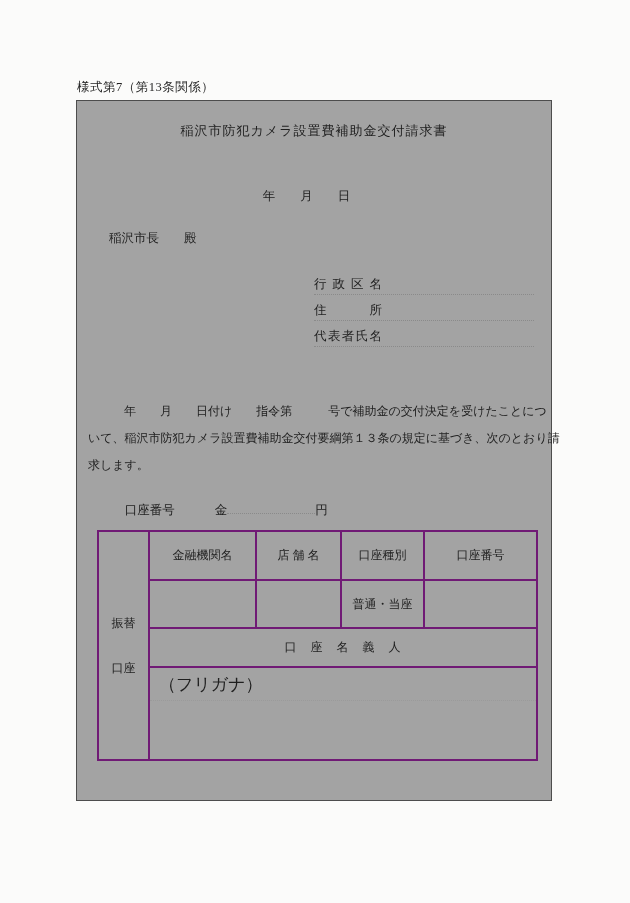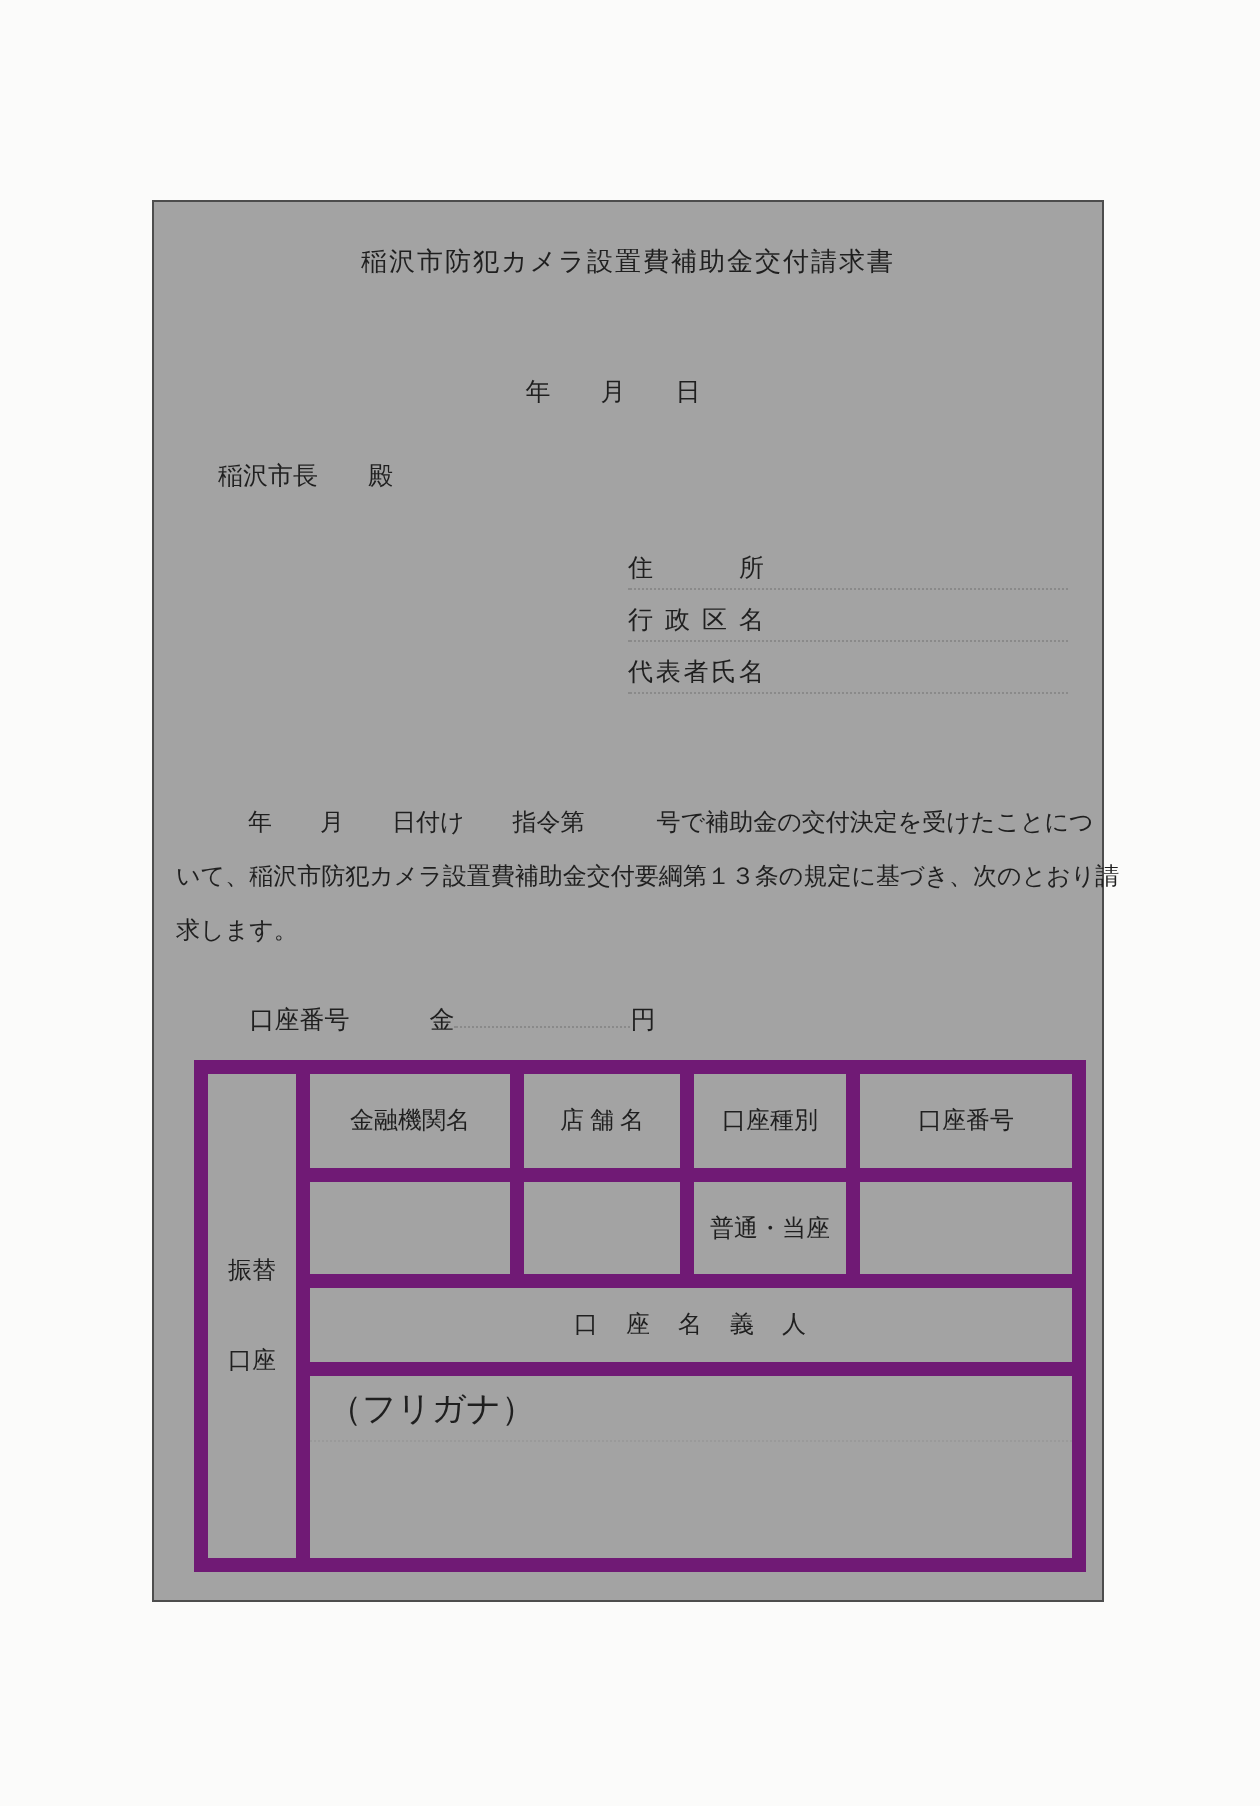--- a/index.html
+++ b/index.html
@@ -108,28 +108,27 @@
   table.transfer-table{
     position:absolute;
     left:20px;
     top:429px;
     width:439px;
     border-collapse:collapse;
     table-layout:fixed;
     font-size:12px;
   }
   table.transfer-table td{
-    border:7px solid #701a75;
+    border:2px solid #701a75;
     padding:0;
     text-align:center;
     vertical-align:middle;
   }
   td.side{
     display:table-cell;
-    font-family:Liberation Mono, monospace;
   }
   td.side .side-word{
     line-height:1;
   }
   td.side .side-word + .side-word{
     margin-top:33px;
   }
   tr.hdr-row td{height:47px;}
   tr.entry-row td{height:46px;}
   tr.holder-hdr-row td{height:37px; letter-spacing:1px; white-space:pre;}
@@ -154,35 +153,36 @@
     top:804px;
     font-size:12.5px;
     white-space:pre;
   }
 </style>
 </head>
 <body>
 
 <div class="page">
 
+  <div class="form-code">様式第7（第13条関係）</div>
 
   <div class="outer-box">
 
     <div class="title">稲沢市防犯カメラ設置費補助金交付請求書</div>
 
     <div class="date-line">年　　月　　日</div>
 
     <div class="addressee">稲沢市長　　殿</div>
 
     <div class="fields">
       <div class="dotted-field">
-        <span class="f-label">住所</span>
+        <span class="f-label">行政区名</span>
       </div>
       <div class="dotted-field">
-        <span class="f-label">行政区名</span>
+        <span class="f-label">住所</span>
       </div>
       <div class="dotted-field">
         <span class="f-label">代表者氏名</span>
       </div>
     </div>
 
     <div class="paragraph">
       <div class="pline">　　　年　　月　　日付け　　指令第　　　号で補助金の交付決定を受けたことにつ</div>
       <div class="pline">いて、稲沢市防犯カメラ設置費補助金交付要綱第１３条の規定に基づき、次のとおり請</div>
       <div class="pline">求します。</div>

